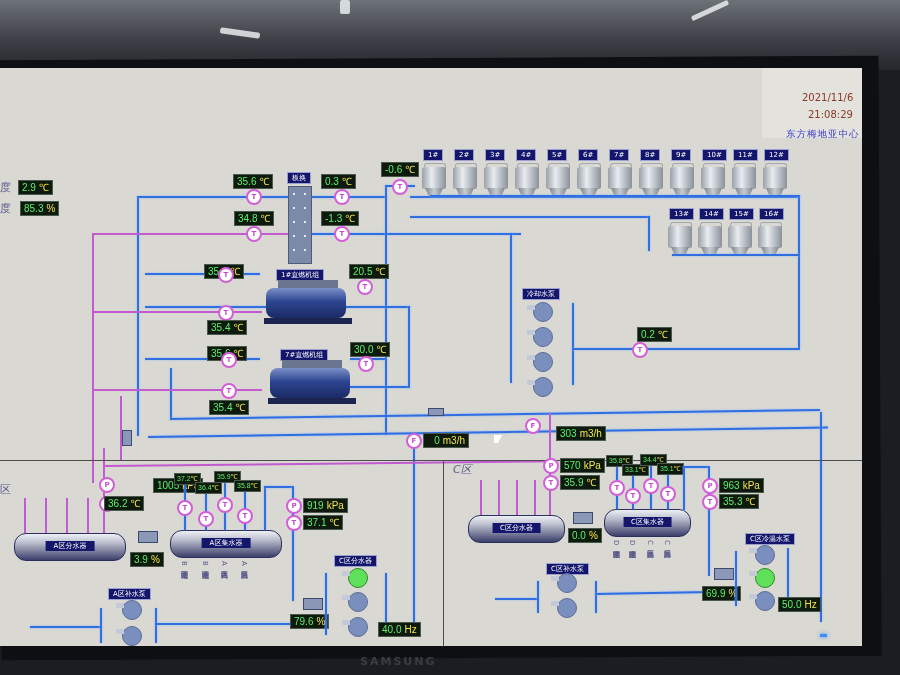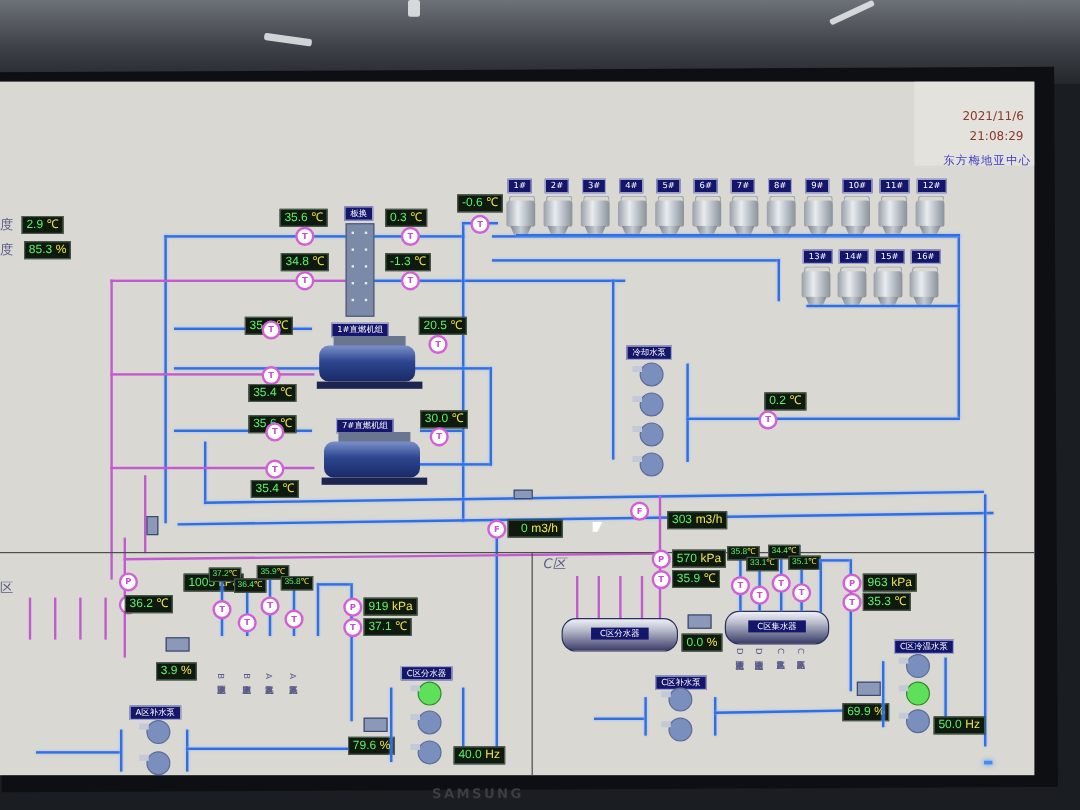--- a/index.html
+++ b/index.html
@@ -272,26 +272,32 @@
   <div class="cursor" style="left:494px;top:367px;border-top:8px solid #fff;"></div>
 
   <div class="zonedivider" style="left:0;top:392px;width:862px;height:1px;"></div>
   <div class="zonedivider" style="left:443px;top:392px;width:1px;height:186px;"></div>
 
   <div class="lbl" style="left:0;top:414px;">区</div>
   <div class="pipe m" style="left:24px;top:430px;width:2px;height:35px;"></div>
   <div class="pipe m" style="left:45px;top:430px;width:2px;height:35px;"></div>
   <div class="pipe m" style="left:66px;top:430px;width:2px;height:35px;"></div>
   <div class="pipe m" style="left:87px;top:430px;width:2px;height:35px;"></div>
+  <div class="header-vessel" style="left:14px;top:465px;width:110px;">
+      <span class="name">A区分水器</span>
+    </div>
   <div class="sensor" style="left:99px;top:409px;">P</div>
   <div class="lcd" style="left:116px;top:410px;margin-left:37px;"><span>1005</span><span class="u">kPa</span></div>
   <div class="sensor" style="left:99px;top:428px;">T</div>
   <div class="lcd" style="left:104px;top:428px;"><span>36.2</span><span class="u">℃</span></div>
   <div class="valve" style="left:138px;top:463px;"></div>
   <div class="lcd" style="left:130px;top:484px;"><span>3.9</span><span class="u">%</span></div>
+  <div class="header-vessel" style="left:170px;top:462px;width:110px;">
+      <span class="name">A区集水器</span>
+    </div>
   <div id="zone-a-branches">
       <div class="pipe b" style="left: 184px; top: 415px; width: 2px; height: 47px;"></div>
       <div class="lcd" style="left: 174px; top: 405px; font-size: 7px; line-height: 10px; height: 10px; padding: 0px 2px;"><span>37.2</span><span class="u" style="margin-left:0">℃</span></div>
       <div class="sensor" style="left: 177px; top: 432px;">T</div>
       <div class="vtext" style="left: 179px; top: 493px;">B区地下空调支路</div>
       <div class="pipe b" style="left: 205px; top: 415px; width: 2px; height: 47px;"></div>
       <div class="lcd" style="left: 195px; top: 414px; font-size: 7px; line-height: 10px; height: 10px; padding: 0px 2px;"><span>36.4</span><span class="u" style="margin-left:0">℃</span></div>
       <div class="sensor" style="left: 198px; top: 443px;">T</div>
       <div class="vtext" style="left: 200px; top: 493px;">B区地上空调支路</div>
       <div class="pipe b" style="left: 224px; top: 415px; width: 2px; height: 47px;"></div>

